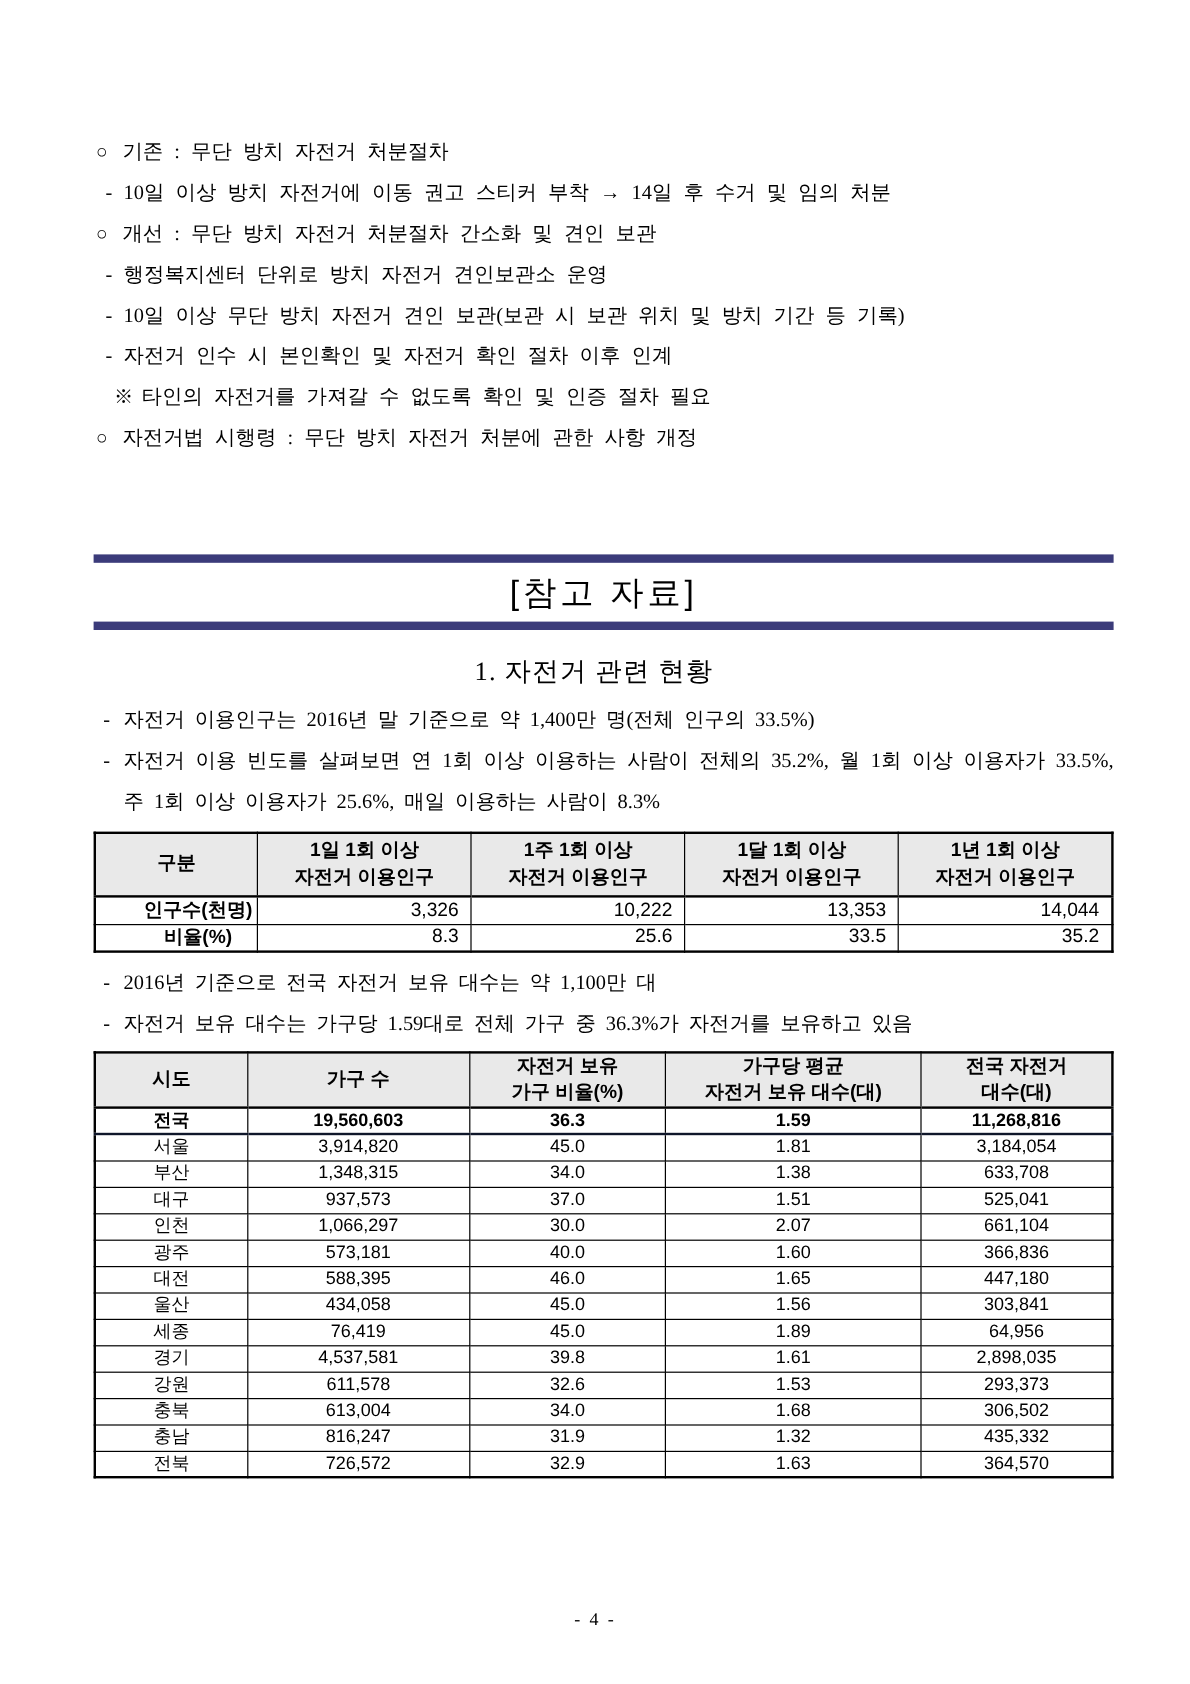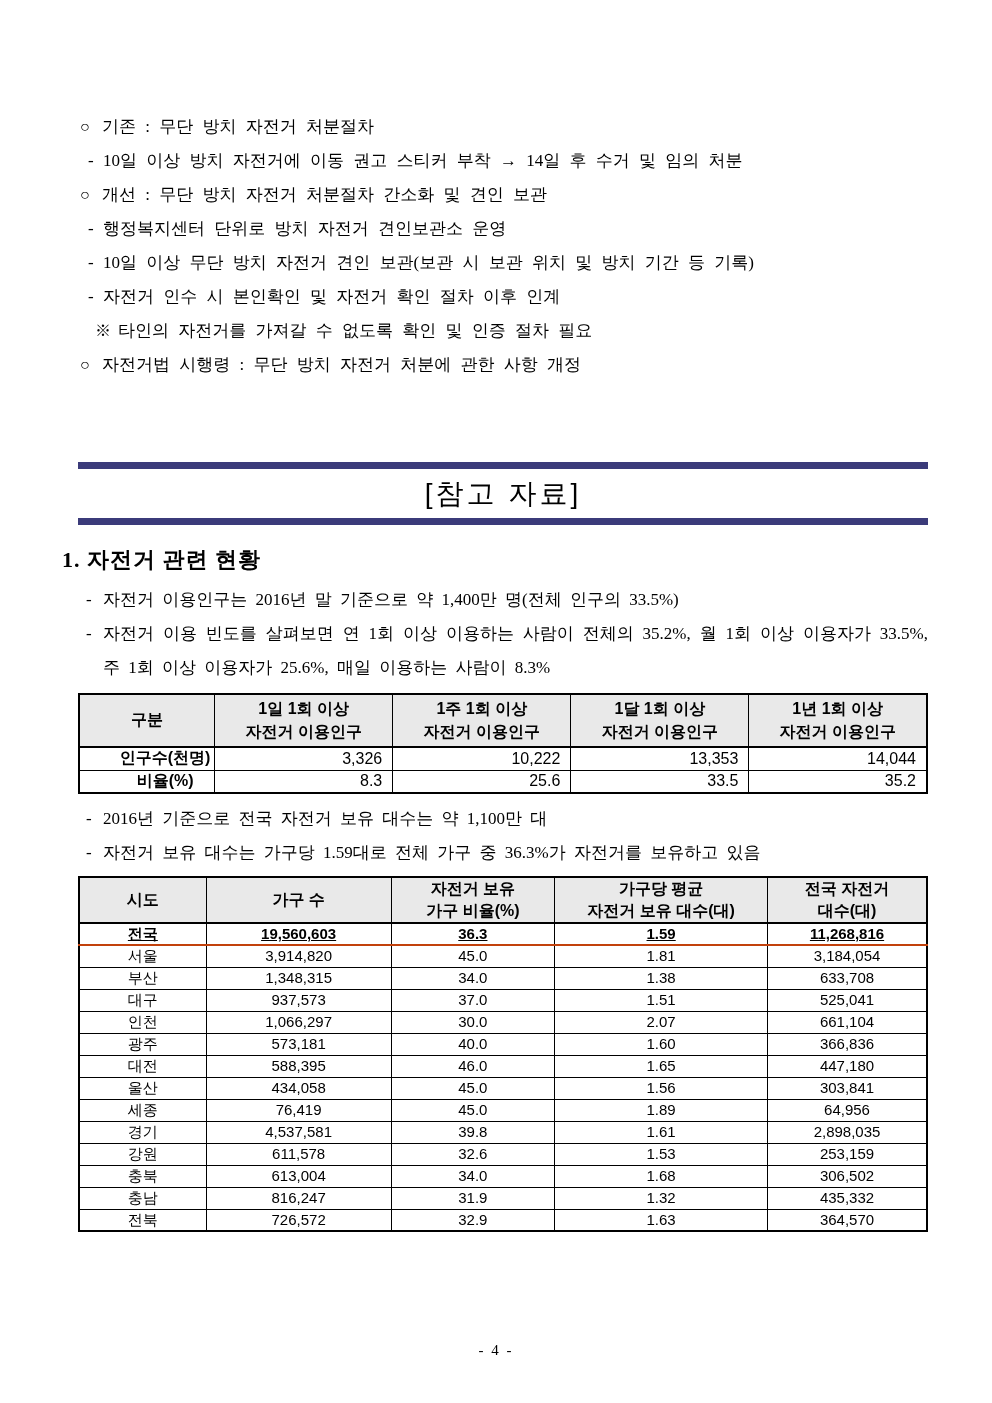--- a/index.html
+++ b/index.html
@@ -31,21 +31,21 @@
   .banner-title {
     text-align: center;
     font-family: "Liberation Sans", "DejaVu Sans", sans-serif;
     font-weight: normal;
     font-size: 28px;
     letter-spacing: 3px;
     padding: 6px 0 5px 0;
   }
 
   
-  .h1 { margin: 20px 0 0 -16px; font-size: 22px; font-weight: bold; letter-spacing: 1px; }
+  .h1 { margin: 20px 0 0 -16px; font-size: 22px; font-weight: normal; letter-spacing: 1px; text-align: center; }
   .h2 { margin: 14px 0 0 -6px;  font-size: 17px; font-weight: bold; word-spacing: 3px; }
 
   
   .notes { margin-top: 8px; font-size: 17px; }
   .note { display: flex; margin-left: 8px; line-height: 34px; word-spacing: 4px; }
   .note .marker { flex: none; width: 17px; }
   .note .text { flex: 1; }
   .note.wrap2 .text { text-align: justify; }
 
   
@@ -75,21 +75,21 @@
   table.usage td.rowlabel { font-weight: bold; text-align: center; }
   table.usage td.num { text-align: right; padding-right: 10px; margin-top: 16px; }
 
   
   table.own { margin-top: 6px; }
   table.own thead th { height: 46px; }
   table.own td {
     height: 22px; font-size: 15px; line-height: 20px;
     text-align: center; vertical-align: middle; padding: 0;
   }
-  table.own tr.total td { font-weight: bold; border-bottom: 2px solid #c2410c; text-decoration: underline; }
+  table.own tr.total td { font-weight: bold; border-bottom: 2px solid #0f172a; }
 
   
   .footer {
     position: absolute;
     left: 0; bottom: 44px;
     width: 100%;
     text-align: center;
     font-size: 15px;
     letter-spacing: 2px;
   }
@@ -313,21 +313,21 @@
             <td>4,537,581</td>
             <td>39.8</td>
             <td>1.61</td>
             <td>2,898,035</td>
           </tr>
         <tr>
             <td>강원</td>
             <td>611,578</td>
             <td>32.6</td>
             <td>1.53</td>
-            <td>253,159</td>
+            <td>293,373</td>
           </tr>
         <tr>
             <td>충북</td>
             <td>613,004</td>
             <td>34.0</td>
             <td>1.68</td>
             <td>306,502</td>
           </tr>
         <tr>
             <td>충남</td>

